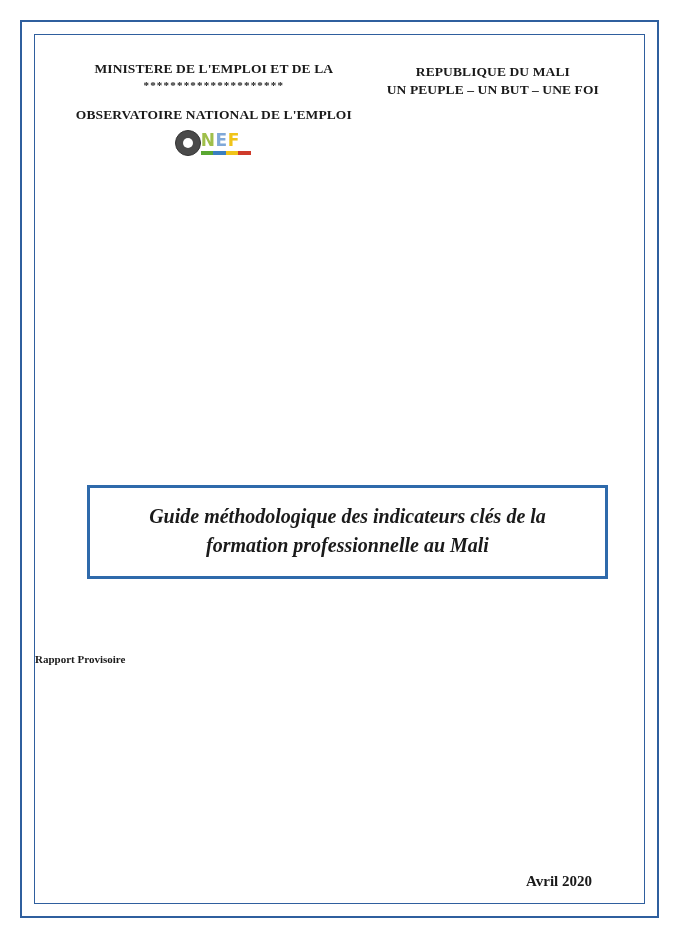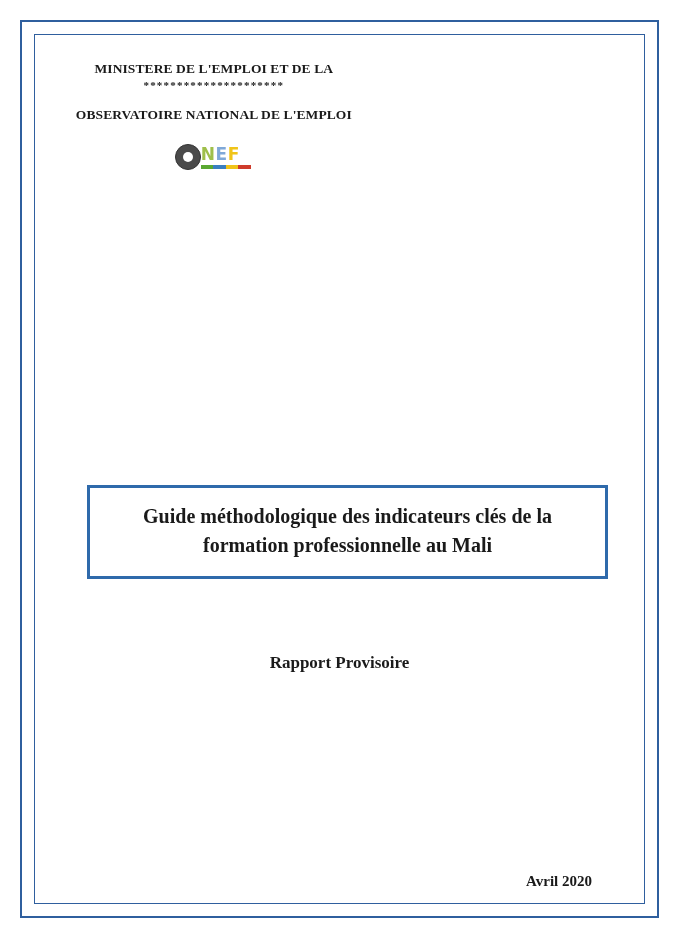--- a/index.html
+++ b/index.html
@@ -79,21 +79,21 @@
     margin: 1px 0 2px 0;
   }
 
   .obs-line {
     line-height: 1.25;
     margin-top: 16px;
   }
 
   
   .logo-wrap {
-    margin-top: 20px;
+    margin-top: 6px;
     display: flex;
     justify-content: center;
     align-items: flex-end;
   }
   .logo {
     position: relative;
     width: 78px;
     height: 30px;
   }
   .logo-o {
@@ -147,35 +147,36 @@
   
   .title-box {
     position: absolute;
     left: 52px;
     right: 36px;
     top: 450px;
     border: 3px solid #2f6aab;
     padding: 14px 18px 16px 18px;
     box-sizing: border-box;
     text-align: center;
+    font-style: italic;
   }
   .title-box .title {
     font-size: 20px;
     font-weight: bold;
     line-height: 1.45;
   }
 
   
   .subtitle {
     position: absolute;
     left: 0;
     right: 0;
     top: 618px;
-    text-align: center;
-    font-size: 17px;
+    text-align: left;
+    font-size: 11px;
     font-weight: bold;
   }
 
   
   .date {
     position: absolute;
     right: 52px;
     top: 810px;
     font-size: 15px;
     font-weight: bold;
@@ -203,20 +204,22 @@
                 <i class="bar-green"></i>
                 <i class="bar-blue"></i>
                 <i class="bar-yellow"></i>
                 <i class="bar-red"></i>
               </div>
             </div>
           </div>
         </div>
 
         <div class="header-right">
+          <div>REPUBLIQUE DU MALI</div>
+          <div>UN PEUPLE – UN BUT – UNE FOI</div>
         </div>
       </div>
 
       <div class="title-box">
         <div class="title">Guide méthodologique des indicateurs clés de la formation professionnelle au Mali</div>
       </div>
 
       <div class="subtitle">Rapport Provisoire</div>
 
       <div class="date">Avril 2020</div>

